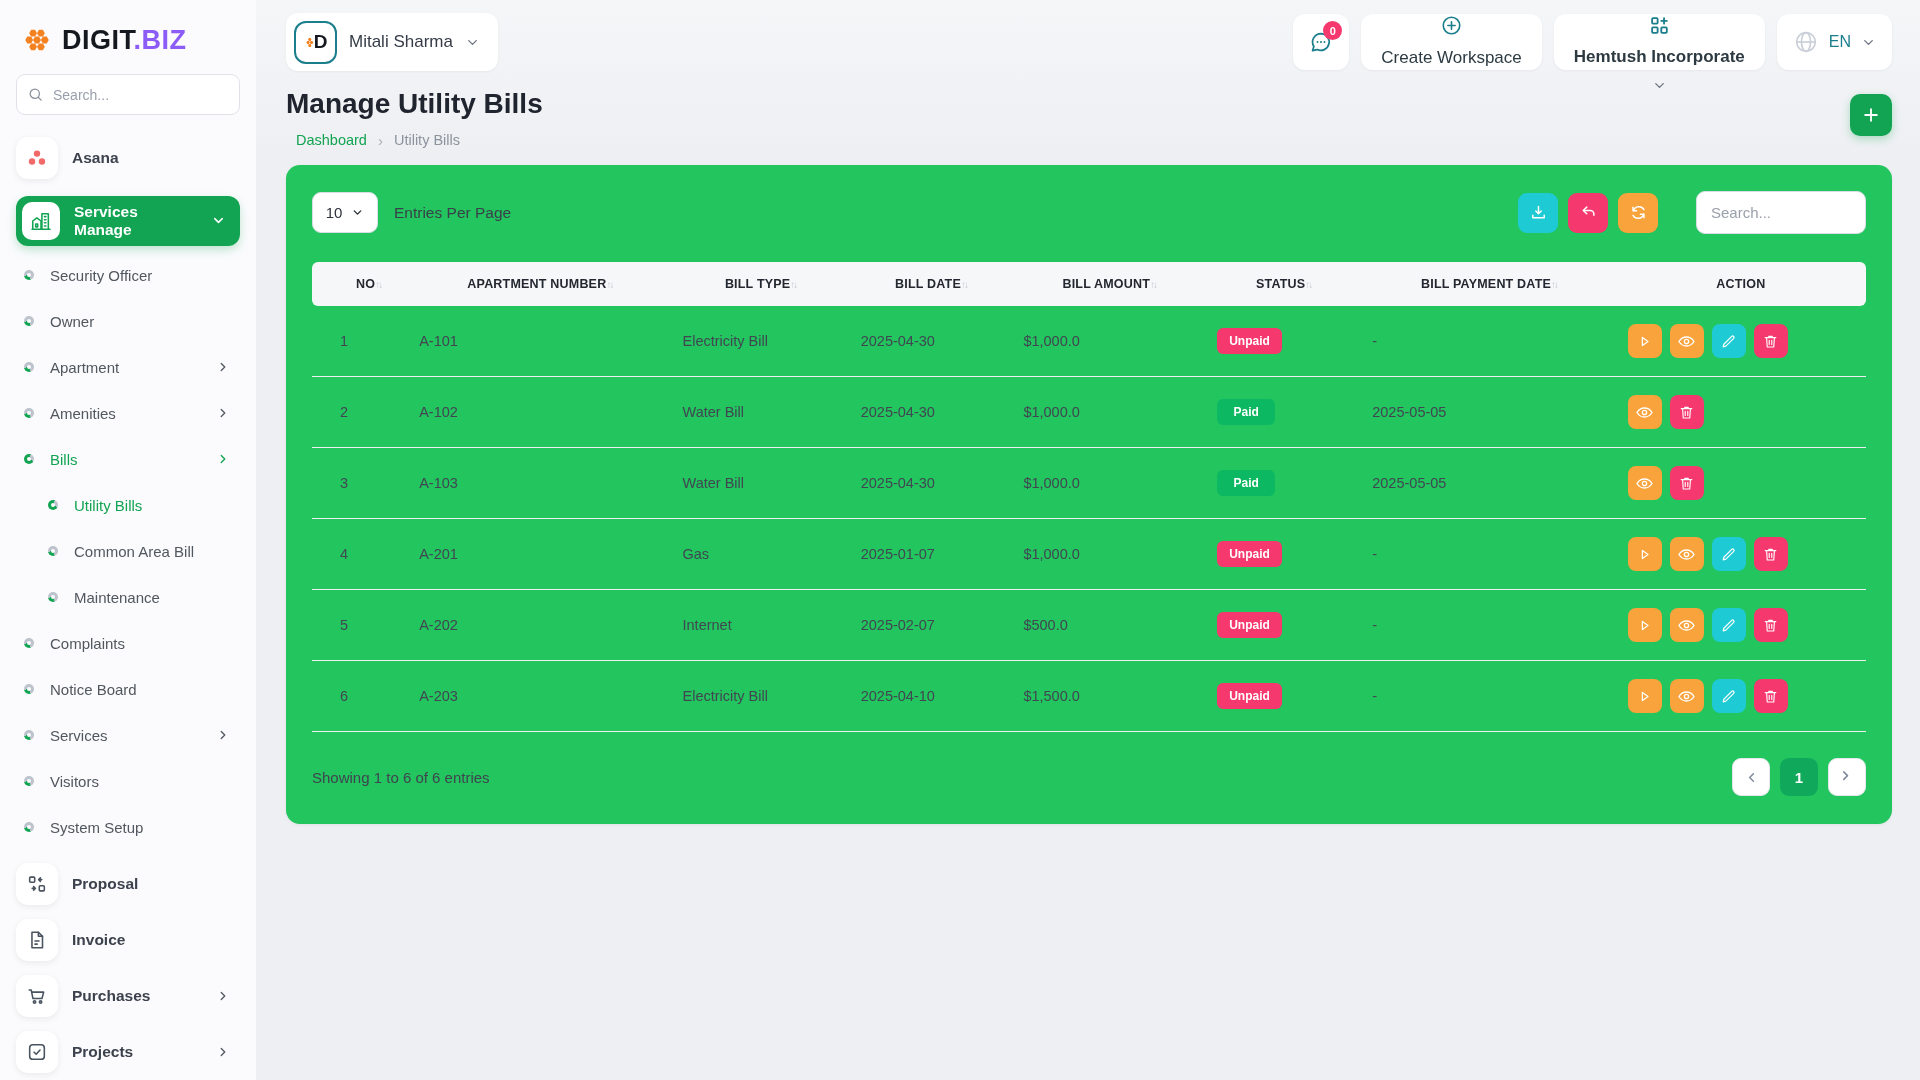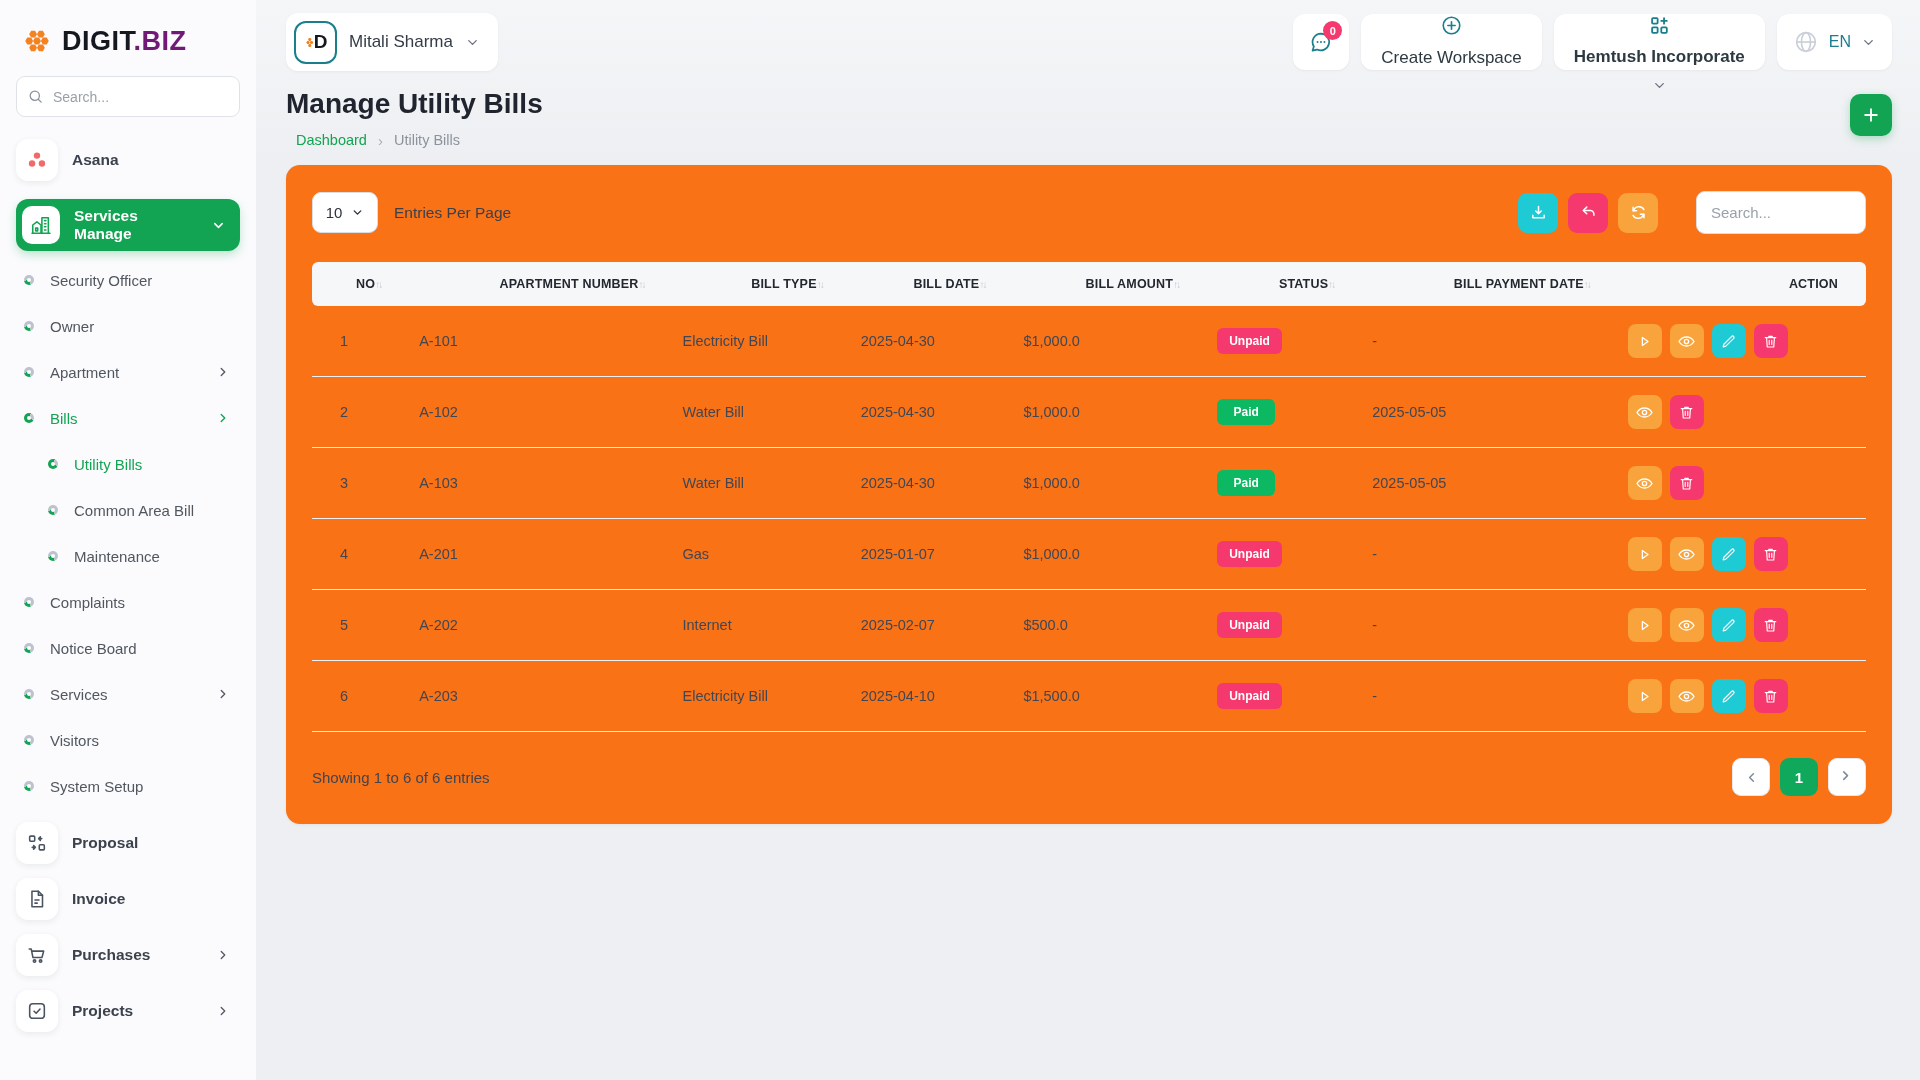--- a/index.html
+++ b/index.html
@@ -8,21 +8,21 @@
     font-family:"Liberation Sans","DejaVu Sans",sans-serif;
     background:linear-gradient(180deg,#f5f6f8 0%,#edeff2 160px,#edeff2 100%);
     display:flex; color:#3f4450;
   }
   svg { display:block; }
 
   
   .sidebar { width:256px; height:1080px; background:#fbfbfd; padding:18px 16px 0 16px; flex:none; display:flex; flex-direction:column; overflow:hidden; }
   .logo-row { display:flex; align-items:center; gap:8px; height:46px; padding-left:4px; }
   .brand-text { font-size:27px; font-weight:800; letter-spacing:.5px; color:#15191f; }
-  .brand-text .accent { color:#701a75; }
+  .brand-text .accent { color:#8b5cf6; }
   .side-search { margin-top:12px; position:relative; }
   .side-search input { width:100%; height:41px; border:1px solid #dfe3e9; border-radius:9px; background:#fff; padding:0 12px 0 36px; font-size:14px; color:#3f4450; outline:none; font-family:inherit; }
   .side-search input::placeholder { color:#9aa0ab; }
   .side-search .s-ico { position:absolute; left:11px; top:12px; width:17px; height:17px; }
   .app-item { margin-top:20px; display:flex; align-items:center; gap:14px; height:46px; cursor:pointer; }
   .chip { width:42px; height:42px; background:#fff; border-radius:12px; box-shadow:0 2px 6px rgba(25,32,45,.08); display:flex; align-items:center; justify-content:center; flex:none; }
   .app-item .label { font-size:15.5px; font-weight:600; color:#3c424d; }
   .group-btn { margin-top:16px; height:52px; background:#12a452; border-radius:12px; display:flex; align-items:center; gap:14px; padding:0 14px 0 6px; cursor:pointer; box-shadow:0 4px 10px rgba(18,164,82,.25); }
   .group-btn .chip { width:38px; height:38px; border-radius:10px; box-shadow:none; }
   .group-btn .label { font-size:15.5px; font-weight:700; color:#fff; flex:1; }
@@ -59,36 +59,36 @@
   .lang { font-size:16px; font-weight:400; color:#1b7e8d; }
 
   .page-head { margin-top:16px; display:flex; justify-content:space-between; align-items:flex-start; }
   .page-title { font-size:28px; font-weight:700; color:#20242e; }
   .breadcrumb { margin-top:12px; display:flex; gap:11px; font-size:14.5px;margin-left:10px; }
   .breadcrumb .bc-link { color:#12a452; text-decoration:none; cursor:pointer; }
   .breadcrumb .sep { color:#a9aeb8; font-size:15px; }
   .breadcrumb .bc-cur { color:#8d939e; }
   .add-btn { width:42px; height:42px; margin-top:6px; background:#12a452; border:none; border-radius:10px; display:flex; align-items:center; justify-content:center; cursor:pointer; box-shadow:0 3px 8px rgba(18,164,82,.3); }
 
-  .card { margin-top:16px; background:#f97316; border-radius:14px; padding:26px 26px 28px 26px; box-shadow:0 1px 3px rgba(16,24,40,.06); }
+  .card { margin-top:16px; background:#22c55e; border-radius:14px; padding:26px 26px 28px 26px; box-shadow:0 1px 3px rgba(16,24,40,.06); }
   .card-controls { display:flex; justify-content:space-between; align-items:center; margin-bottom:28px; }
   .cc-left { display:flex; align-items:center; gap:16px; }
   .entries-select { width:66px; height:41px; border:1px solid #d9dee5; border-radius:9px; display:flex; align-items:center; justify-content:center; gap:9px; font-size:15px; color:#2d323c; cursor:pointer; background:#fff; }
   .entries-label { font-size:15.5px; color:#3a3f4a; }
   .cc-right { display:flex; align-items:center; gap:10px; }
   .sq-btn { width:40px; height:40px; border:none; border-radius:9px; display:flex; align-items:center; justify-content:center; cursor:pointer; }
   .sq-cyan { background:#1ecad3; } .sq-pink { background:#f5396e; } .sq-orange { background:#f8a33b; }
   .tbl-search { width:170px; height:43px; border:1px solid #d9dee5; border-radius:9px; margin-left:28px; padding:0 14px; font-size:15px; color:#3f4450; outline:none; font-family:inherit; background:#fff; }
   .tbl-search::placeholder { color:#9aa0ab; }
 
   table { width:100%; border-collapse:collapse; }
   thead th { background:#f6f7f9; padding:15px 10px; font-size:12.5px; font-weight:700; color:#23272f; text-align:left; letter-spacing:.2px; }
   thead th:first-child { padding-left:28px; border-radius:6px 0 0 6px; }
   thead th:last-child { border-radius:0 6px 6px 0; }
-  .th-inner { display:flex; align-items:center; justify-content:flex-end; padding-right:18px;margin-left:16px; }
+  .th-inner { display:flex; align-items:center; justify-content:center; padding-right:18px;margin-left:16px; }
   .sort { font-size:10px; color:#c3c8d0; letter-spacing:-2px; cursor:pointer; font-weight:400; }
   tbody td { padding:18px 10px; border-bottom:1px solid #eef0f3; font-size:14.5px; color:#414652; }
   tbody td:first-child { padding-left:28px; }
   .badge-status { display:inline-block; min-width:58px; text-align:center; padding:6px 12px; border-radius:6px; font-size:12px; font-weight:600; color:#fff; }
   .badge-unpaid { background:#f5396e; }
   .badge-paid { background:#0cb861; }
   .act-cell { display:flex; gap:8px; }
   .act-btn { width:34px; height:34px; border:none; border-radius:8px; display:flex; align-items:center; justify-content:center; cursor:pointer; }
   .act-orange { background:#f8a33b; } .act-cyan { background:#1ecad3; } .act-pink { background:#f5396e; }
 
@@ -161,20 +161,29 @@
         <span class="bullet"></span>
         <span class="menu-label">Security Officer</span>
       </div>
       <div class="menu-item">
         <span class="bullet"></span>
         <span class="menu-label">Owner</span>
       </div>
       <div class="menu-item">
         <span class="bullet"></span>
         <span class="menu-label">Apartment</span>
+        <span class="chev">
+          <svg width="14" height="14" viewBox="0 0 24 24" fill="none" stroke="currentColor" stroke-width="2.3" stroke-linecap="round" stroke-linejoin="round">
+            <path d="M9 6l6 6-6 6"></path>
+          </svg>
+        </span>
+      </div>
+      <div class="menu-item">
+        <span class="bullet"></span>
+        <span class="menu-label">Amenities</span>
         <span class="chev">
           <svg width="14" height="14" viewBox="0 0 24 24" fill="none" stroke="currentColor" stroke-width="2.3" stroke-linecap="round" stroke-linejoin="round">
             <path d="M9 6l6 6-6 6"></path>
           </svg>
         </span>
       </div>
       <div class="menu-item active">
         <span class="bullet on"></span>
         <span class="menu-label">Bills</span>
         <span class="chev">

